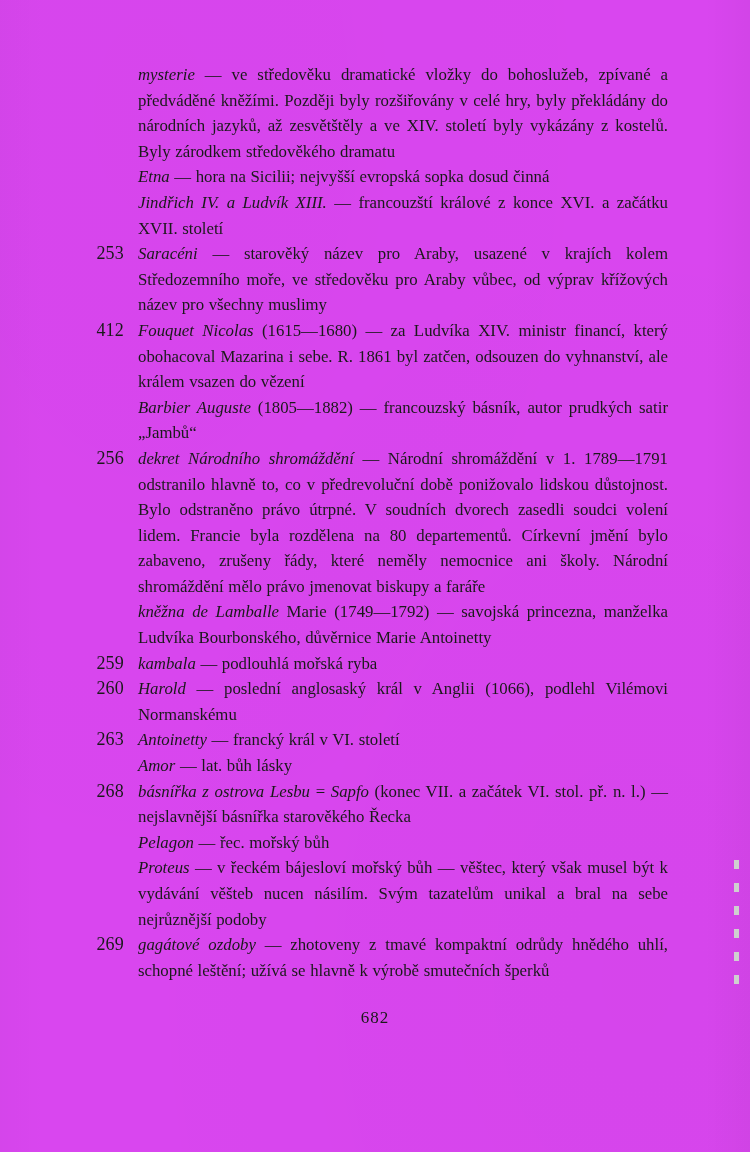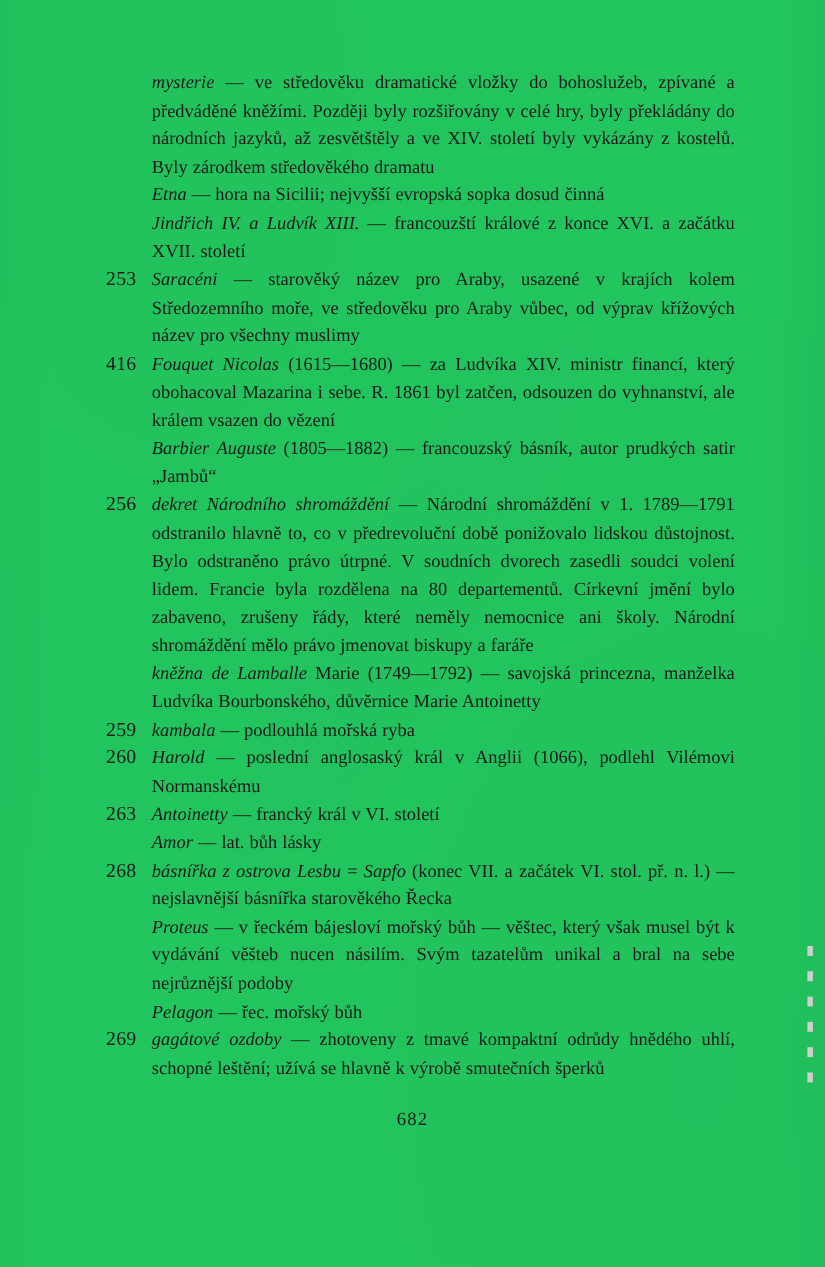--- a/index.html
+++ b/index.html
@@ -11,21 +11,21 @@
     width: 750px;
     height: 1152px;
     position: relative;
     font-family: "Liberation Serif", serif;
     color: #1a1a1a;
     overflow: hidden;
   }
   .page {
     position: absolute;
     inset: 0;
-    background: #22c55e;
+    background: #d946ef;
   }
   .paper-texture {
     position: absolute;
     inset: 0;
     background:
       radial-gradient(ellipse at 20% 10%, rgba(0,0,0,0.012), rgba(0,0,0,0) 60%),
       radial-gradient(ellipse at 85% 85%, rgba(0,0,0,0.015), rgba(0,0,0,0) 60%),
       linear-gradient(90deg, rgba(0,0,0,0.02) 0%, rgba(0,0,0,0) 6%, rgba(0,0,0,0) 94%, rgba(0,0,0,0.03) 100%);
     pointer-events: none;
   }
@@ -128,21 +128,21 @@
     </div>
 
     <div class="entry">
       <div class="num">253</div>
       <div class="body-col">
         <p class="para"><i>Saracéni</i><span> — starověký název pro Araby, usazené v krajích kolem Středozemního moře, ve středověku pro Araby vůbec, od výprav křížových název pro všechny muslimy</span></p>
       </div>
     </div>
 
     <div class="entry">
-      <div class="num">416</div>
+      <div class="num">412</div>
       <div class="body-col">
         <p class="para"><i>Fouquet Nicolas</i><span> (1615—1680) — za Ludvíka XIV. ministr financí, který obohacoval Mazarina i sebe. R. 1861 byl zatčen, odsouzen do vyhnanství, ale králem vsazen do vězení</span></p>
         <p class="para"><i>Barbier Auguste</i><span> (1805—1882) — francouzský básník, autor prudkých satir „Jambů“</span></p>
       </div>
     </div>
 
     <div class="entry">
       <div class="num">256</div>
       <div class="body-col">
         <p class="para"><i>dekret Národního shromáždění</i><span> — Národní shromáždění v 1. 1789—1791 odstranilo hlavně to, co v předrevoluční době ponižovalo lidskou důstojnost. Bylo odstraněno právo útrpné. V soudních dvorech zasedli soudci volení lidem. Francie byla rozdělena na 80 departementů. Církevní jmění bylo zabaveno, zrušeny řády, které neměly nemocnice ani školy. Národní shromáždění mělo právo jmenovat biskupy a faráře</span></p>
@@ -169,22 +169,22 @@
       <div class="body-col">
         <p class="para"><i>Antoinetty</i><span> — francký král v VI. století</span></p>
         <p class="para"><i>Amor</i><span> — lat. bůh lásky</span></p>
       </div>
     </div>
 
     <div class="entry">
       <div class="num">268</div>
       <div class="body-col">
         <p class="para"><i>básnířka z ostrova Lesbu</i><span> = </span><i>Sapfo</i><span> (konec VII. a začátek VI. stol. př. n. l.) — nejslavnější básnířka starověkého Řecka</span></p>
+        <p class="para"><i>Pelagon</i><span> — řec. mořský bůh</span></p>
         <p class="para"><i>Proteus</i><span> — v řeckém bájesloví mořský bůh — věštec, který však musel být k vydávání věšteb nucen násilím. Svým tazatelům unikal a bral na sebe nejrůznější podoby</span></p>
-        <p class="para"><i>Pelagon</i><span> — řec. mořský bůh</span></p>
       </div>
     </div>
 
     <div class="entry">
       <div class="num">269</div>
       <div class="body-col">
         <p class="para"><i>gagátové ozdoby</i><span> — zhotoveny z tmavé kompaktní odrůdy hnědého uhlí, schopné leštění; užívá se hlavně k výrobě smutečních šperků</span></p>
       </div>
     </div>
 

